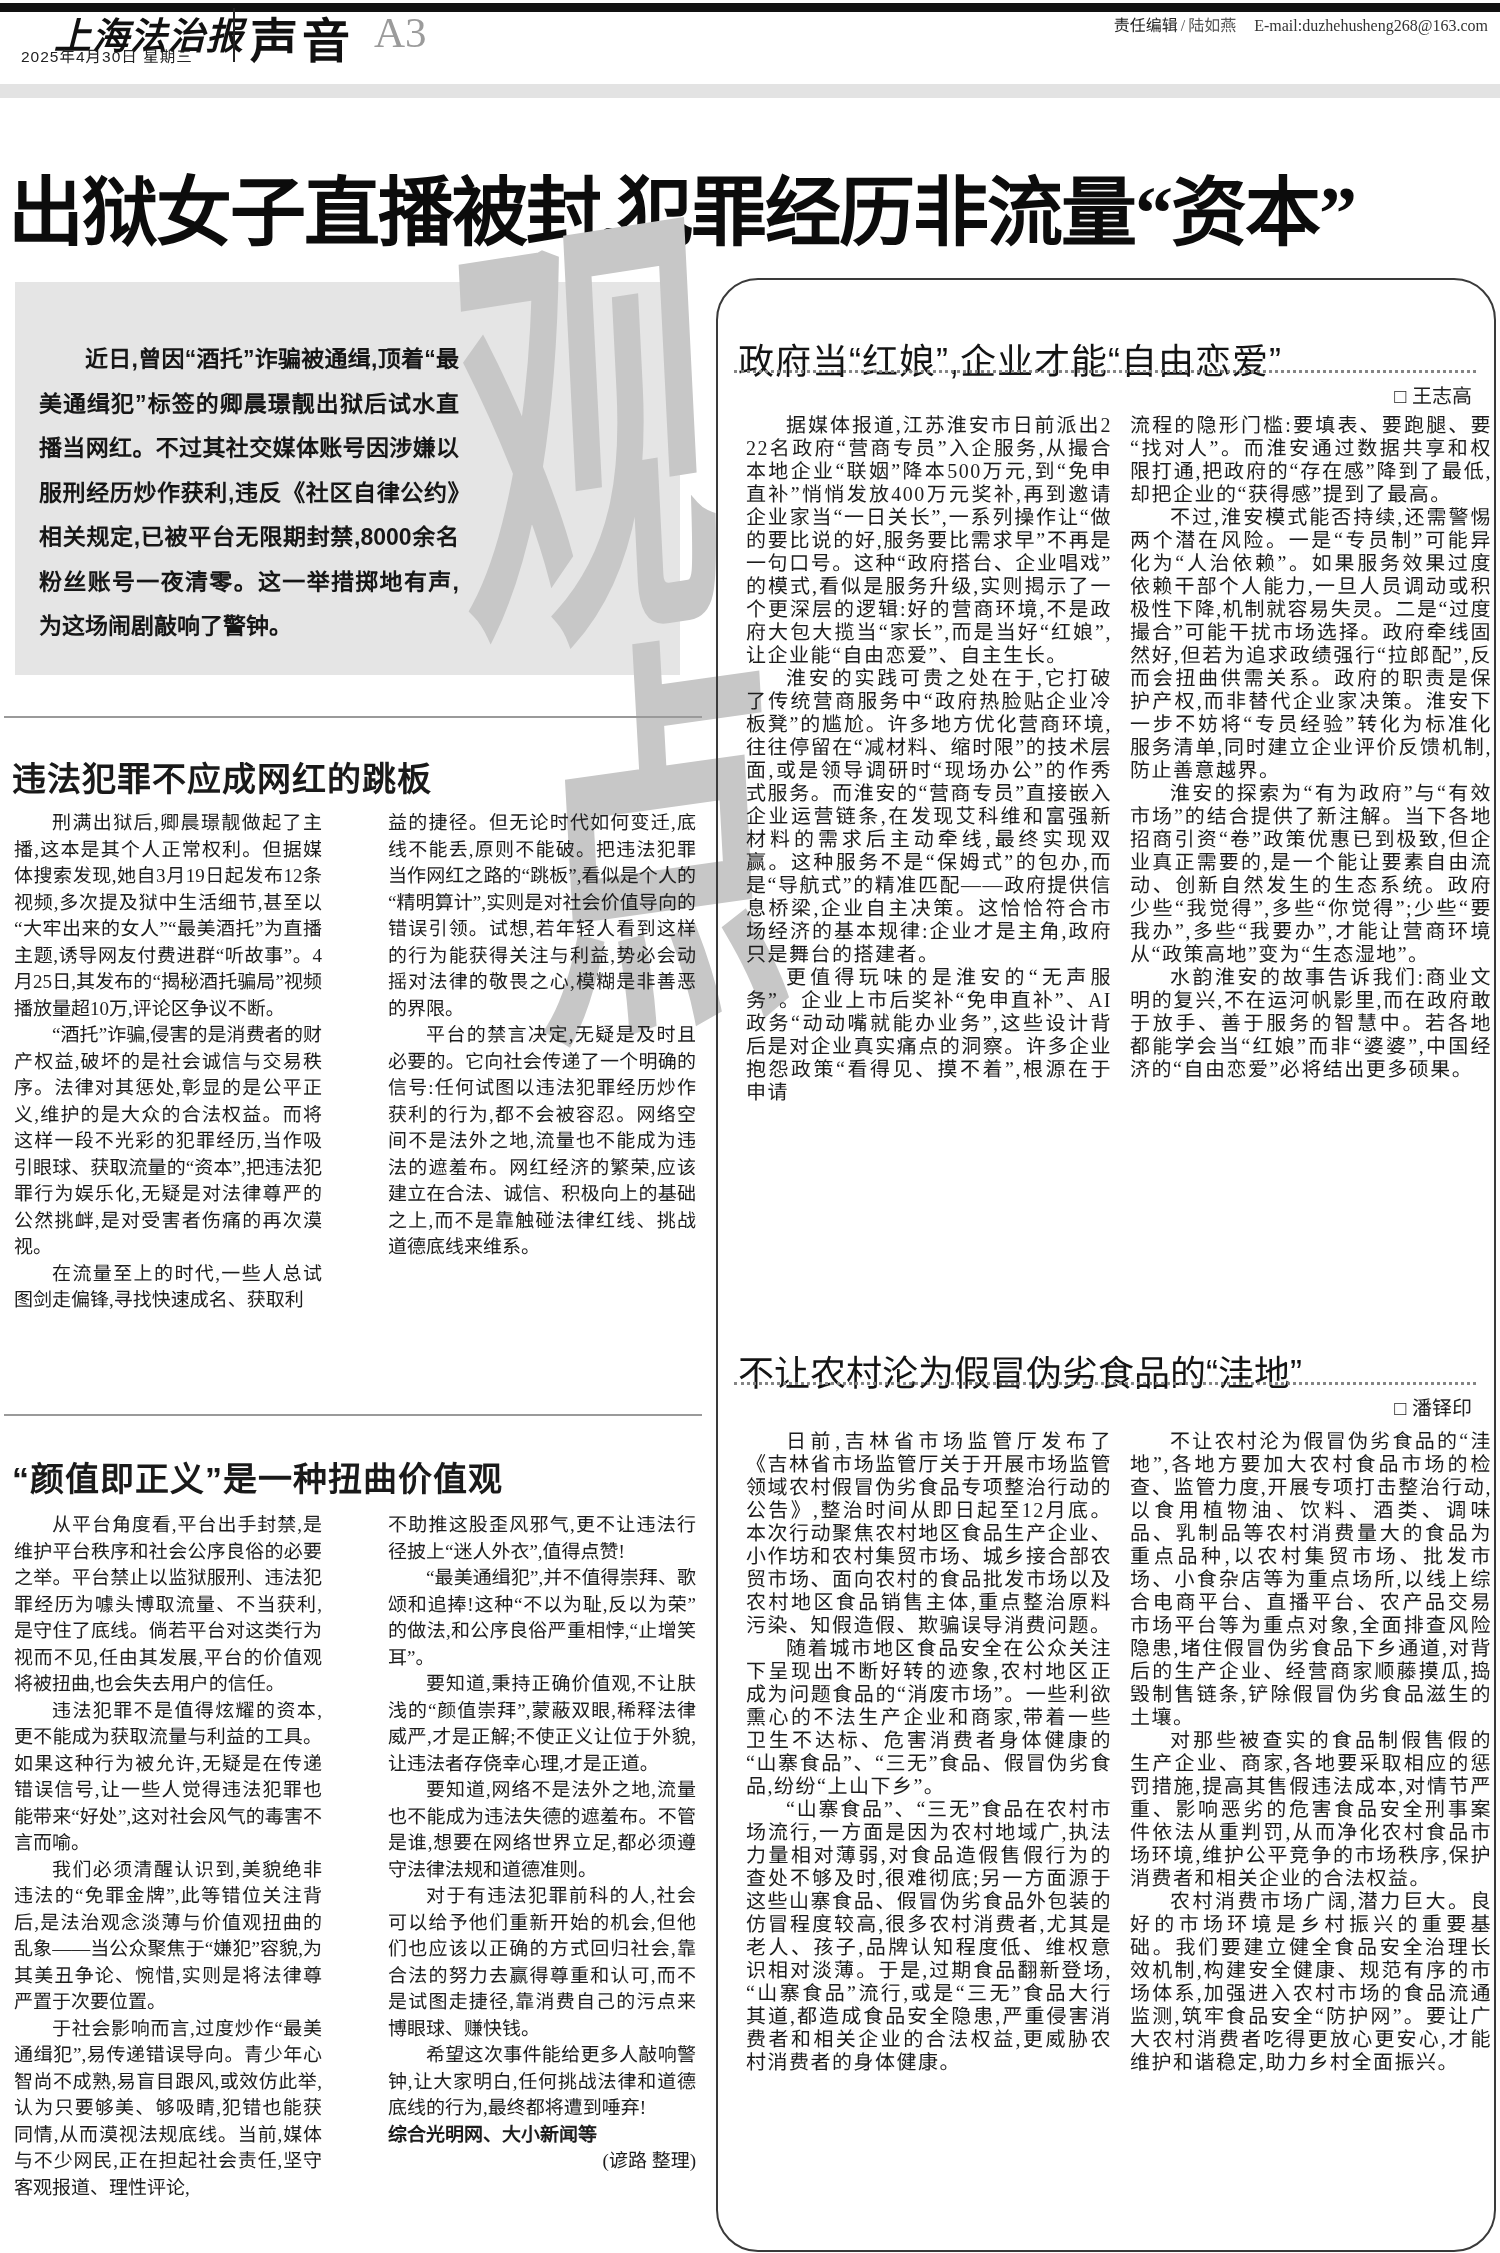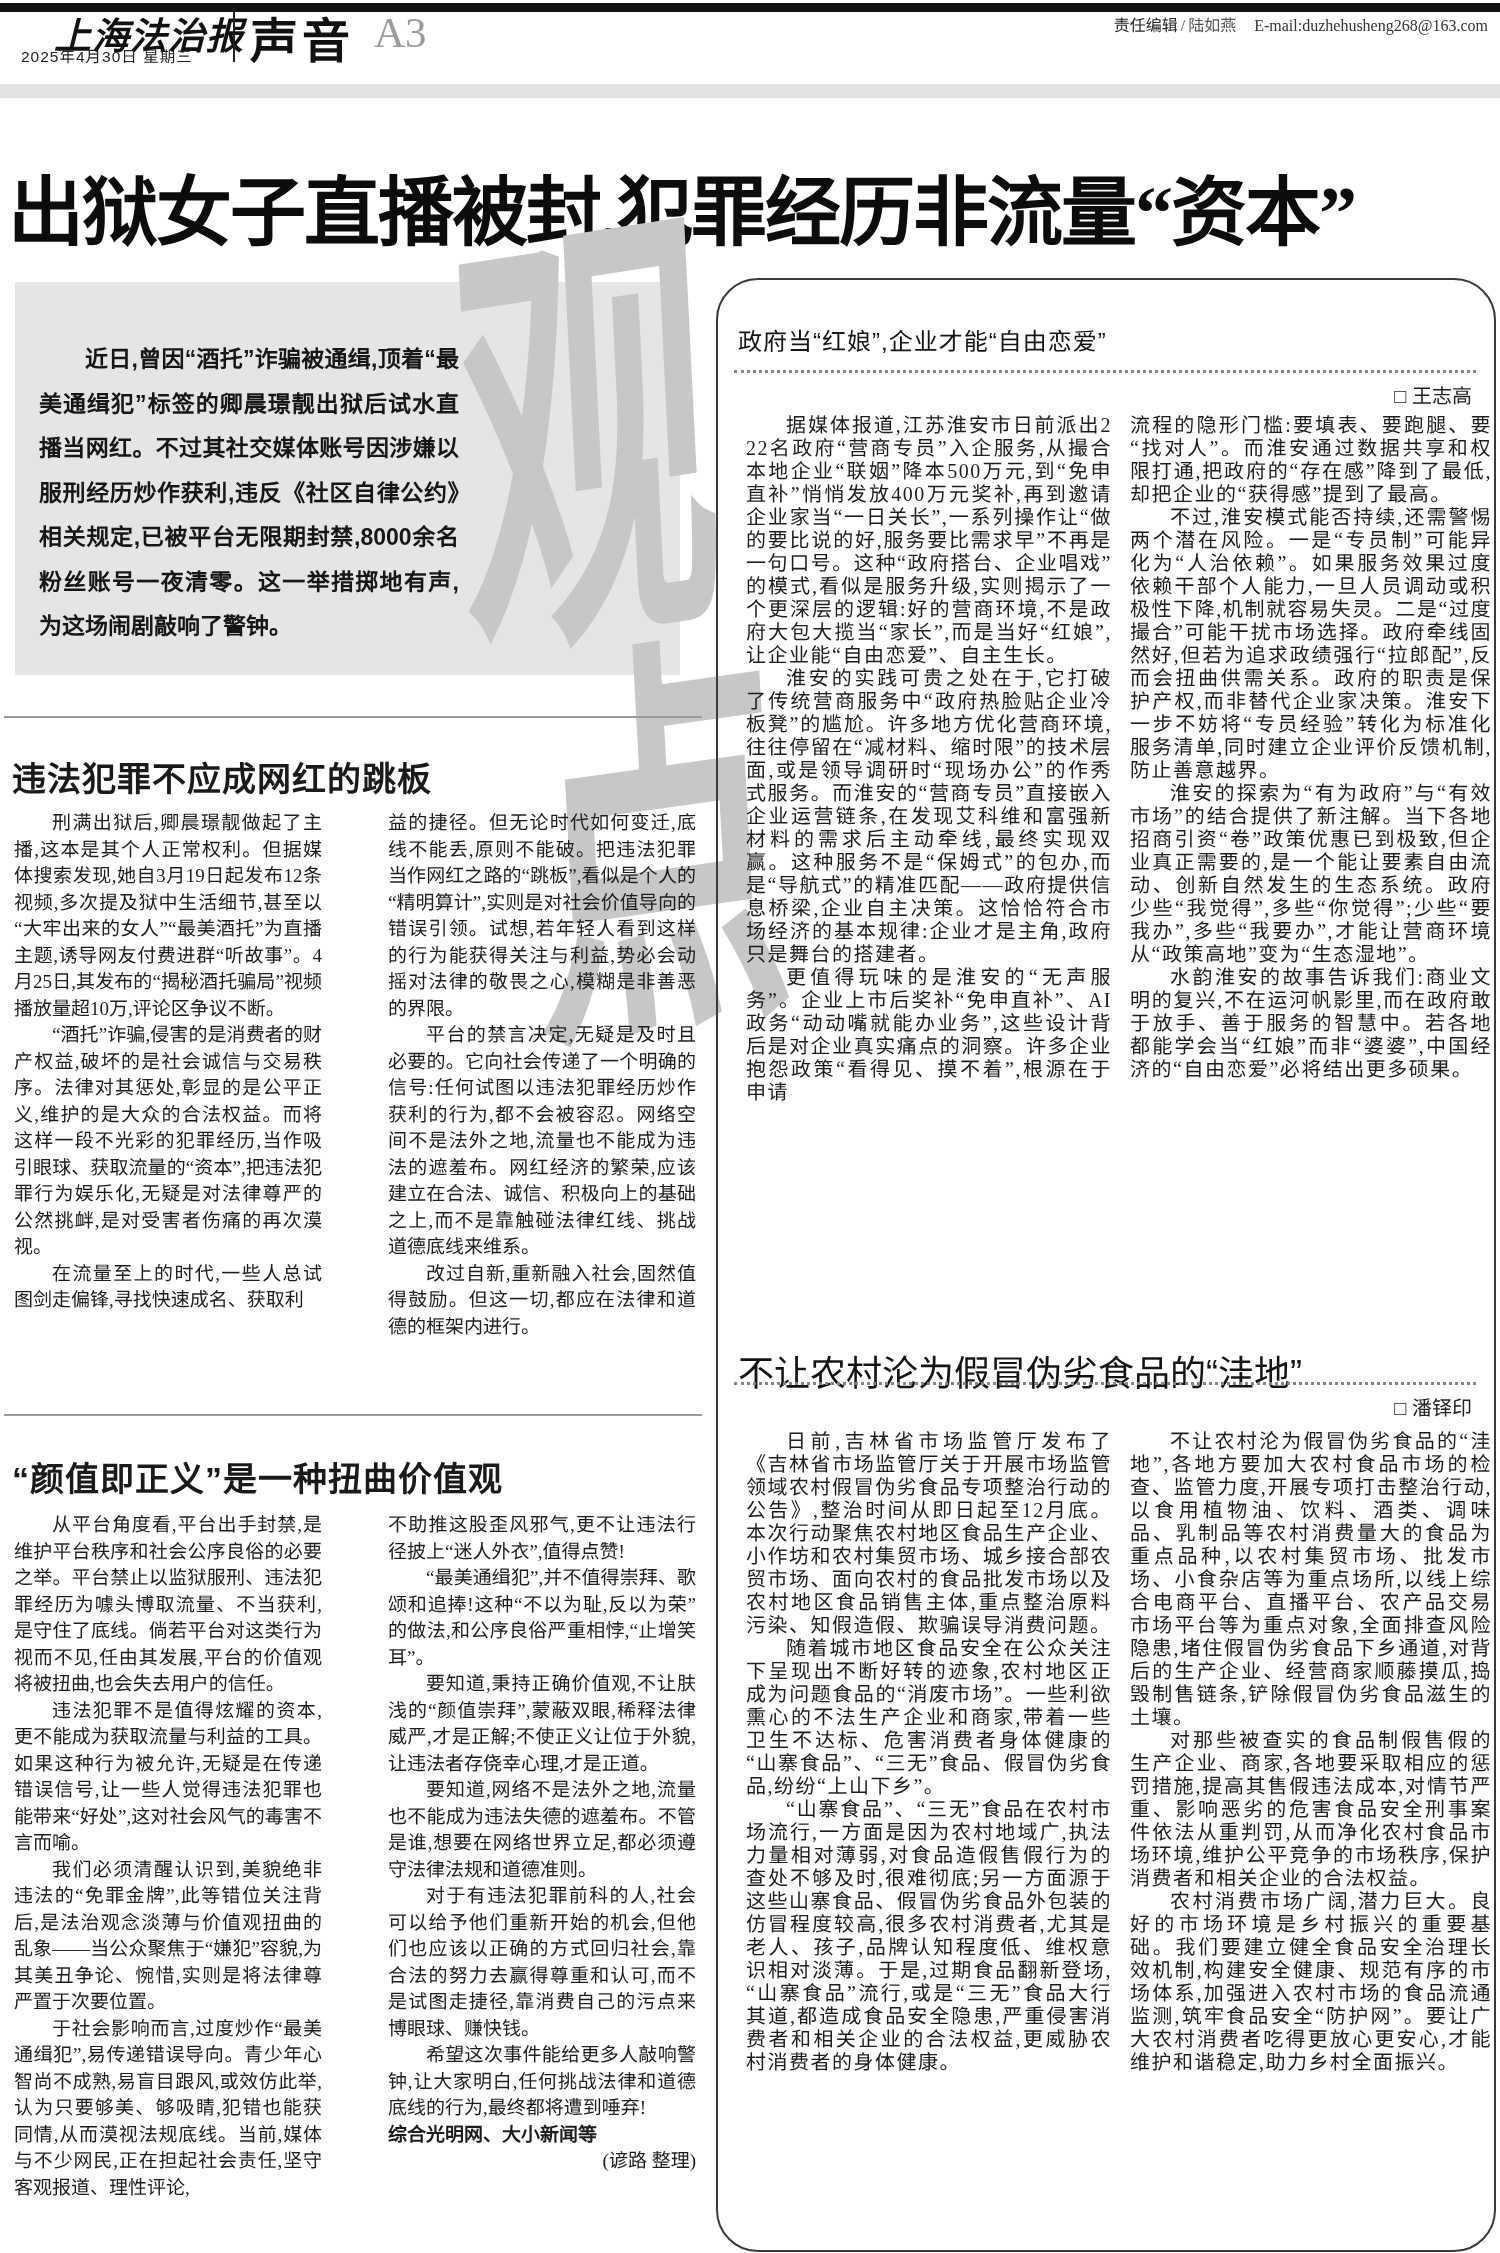--- a/index.html
+++ b/index.html
@@ -47,21 +47,21 @@
   .lbody{position:absolute;z-index:2;}
   .b-a1{left:14px;top:810px;width:690px;height:560px;}
   .b-a3{left:14px;top:1512px;width:690px;height:720px;}
   .lcol{position:absolute;top:0;width:308px;font-size:19px;line-height:26.5px;color:#1c1c1c;}
   .lcol.c0{left:0;} .lcol.c1{left:374px;}
   
   .rbox{position:absolute;left:716px;top:278px;width:776px;height:1970px;border:2px solid #3a3a3a;
       border-radius:42px;z-index:2;background:transparent;}
   .rtitle{position:absolute;left:20px;white-space:nowrap;color:#141414;
       font-family:"Liberation Sans","DejaVu Sans",sans-serif;font-weight:500;}
-  .t-a2{top:22px;font-size:24px;letter-spacing:1px;}
+  .t-a2{top:22px;font-size:36px;letter-spacing:1px;}
   .t-a4{top:1034px;font-size:36px;}
   .rdot{position:absolute;left:16px;width:742px;height:0;border-top:3px dotted #858585;}
   .d-a2{top:90px;} .d-a4{top:1102px;}
   .byline{position:absolute;right:22px;font-size:20px;color:#222;
       font-family:"Liberation Sans","DejaVu Sans",sans-serif;}
   .by-a2{top:100px;} .by-a4{top:1112px;}
   .rbody{position:absolute;left:0;top:0;width:776px;}
   .rcol{position:absolute;width:366px;font-size:20px;line-height:23px;letter-spacing:1.5px;color:#1c1c1c;}
   .rb-a2 .rcol{top:134px;} .rb-a4 .rcol{top:1150px;}
   .rcol.c0{left:28px;} .rcol.c1{left:412px;width:362px;}
@@ -98,21 +98,20 @@
 <h2 class="ltitle t-a1">违法犯罪不应成网红的跳板</h2>
 <div class="lbody b-a1 cols">
   <div class="lcol c0">
       <p class="">刑满出狱后,卿晨璟靓做起了主播,这本是其个人正常权利。但据媒体搜索发现,她自3月19日起发布12条视频,多次提及狱中生活细节,甚至以“大牢出来的女人”“最美酒托”为直播主题,诱导网友付费进群“听故事”。4月25日,其发布的“揭秘酒托骗局”视频播放量超10万,评论区争议不断。</p>
       <p class="">“酒托”诈骗,侵害的是消费者的财产权益,破坏的是社会诚信与交易秩序。法律对其惩处,彰显的是公平正义,维护的是大众的合法权益。而将这样一段不光彩的犯罪经历,当作吸引眼球、获取流量的“资本”,把违法犯罪行为娱乐化,无疑是对法律尊严的公然挑衅,是对受害者伤痛的再次漠视。</p>
       <p class="">在流量至上的时代,一些人总试图剑走偏锋,寻找快速成名、获取利</p>
     </div>
   <div class="lcol c1">
       <p class="cont ">益的捷径。但无论时代如何变迁,底线不能丢,原则不能破。把违法犯罪当作网红之路的“跳板”,看似是个人的“精明算计”,实则是对社会价值导向的错误引领。试想,若年轻人看到这样的行为能获得关注与利益,势必会动摇对法律的敬畏之心,模糊是非善恶的界限。</p>
       <p class="">平台的禁言决定,无疑是及时且必要的。它向社会传递了一个明确的信号:任何试图以违法犯罪经历炒作获利的行为,都不会被容忍。网络空间不是法外之地,流量也不能成为违法的遮羞布。网红经济的繁荣,应该建立在合法、诚信、积极向上的基础之上,而不是靠触碰法律红线、挑战道德底线来维系。</p>
-      <p class="">改过自新,重新融入社会,固然值得鼓励。但这一切,都应在法律和道德的框架内进行。</p>
     </div>
 </div>
 
 <div class="lrule rule2"></div>
 <h2 class="ltitle t-a3">“颜值即正义”是一种扭曲价值观</h2>
 <div class="lbody b-a3 cols">
   <div class="lcol c0">
       <p class="">从平台角度看,平台出手封禁,是维护平台秩序和社会公序良俗的必要之举。平台禁止以监狱服刑、违法犯罪经历为噱头博取流量、不当获利,是守住了底线。倘若平台对这类行为视而不见,任由其发展,平台的价值观将被扭曲,也会失去用户的信任。</p>
       <p class="">违法犯罪不是值得炫耀的资本,更不能成为获取流量与利益的工具。如果这种行为被允许,无疑是在传递错误信号,让一些人觉得违法犯罪也能带来“好处”,这对社会风气的毒害不言而喻。</p>
       <p class="">我们必须清醒认识到,美貌绝非违法的“免罪金牌”,此等错位关注背后,是法治观念淡薄与价值观扭曲的乱象——当公众聚焦于“嫌犯”容貌,为其美丑争论、惋惜,实则是将法律尊严置于次要位置。</p>

